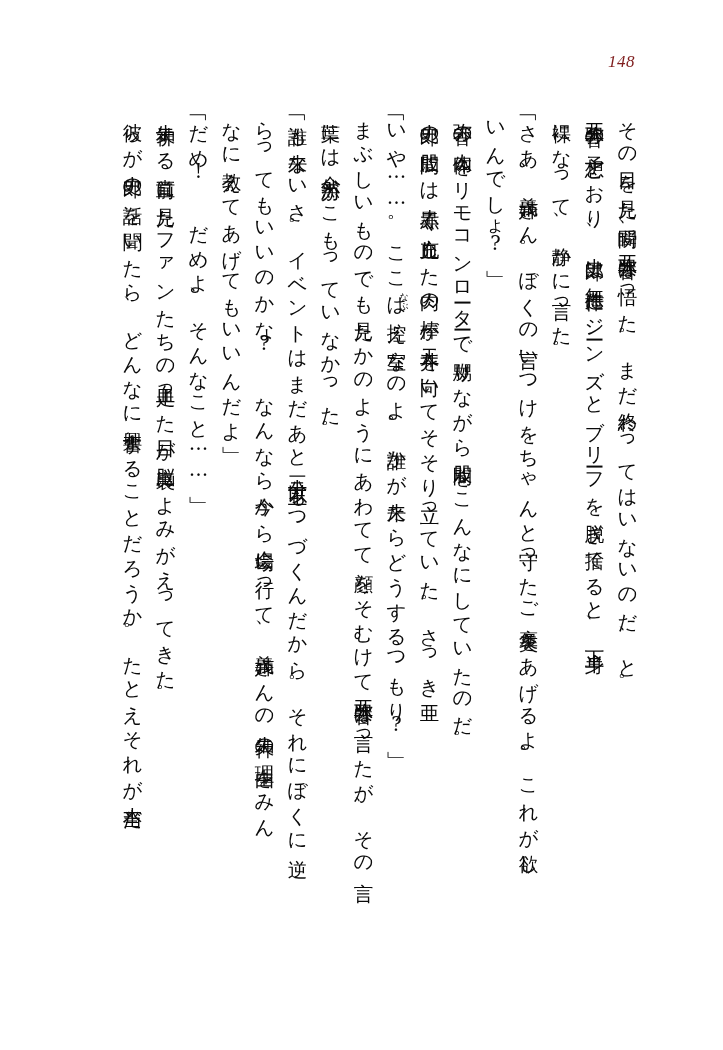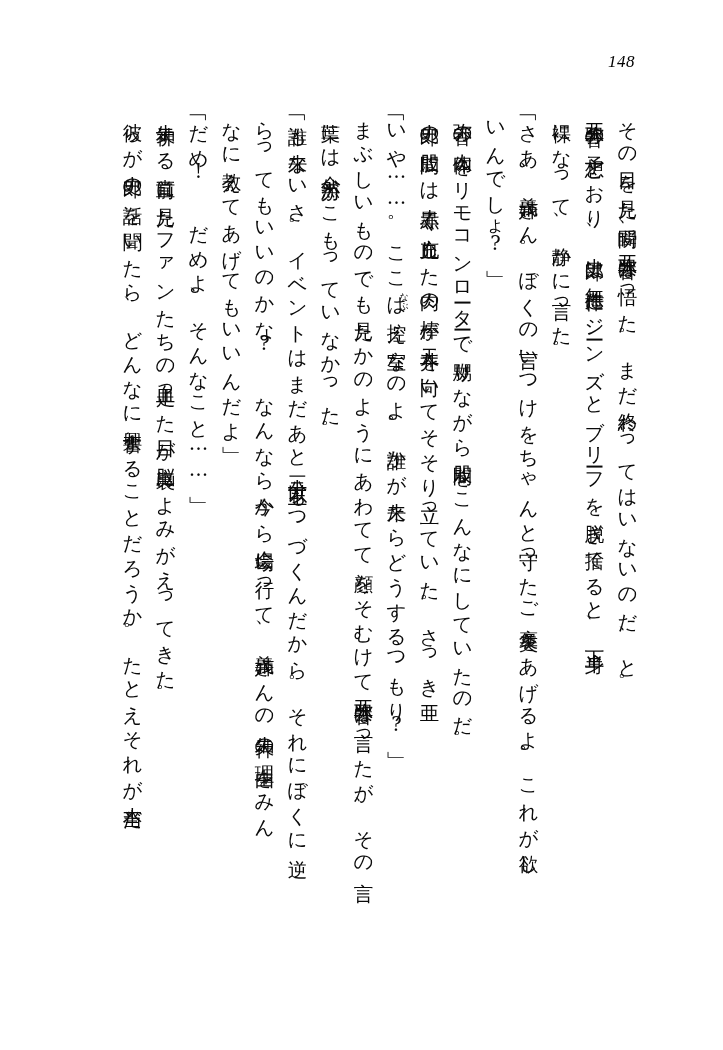--- a/index.html
+++ b/index.html
@@ -18,21 +18,21 @@
     overflow: hidden;
     box-sizing: border-box;
   }
   .page-number {
     position: absolute;
     top: 52px;
     right: 88px;
     font-family: "Liberation Serif", serif;
     font-style: italic;
     font-size: 17px;
-    color: #000000;
+    color: #7f1d1d;
     letter-spacing: 0.5px;
   }
   .text-block {
     position: absolute;
     top: 108px;
     right: 86px;
     left: 86px;
     bottom: 70px;
     display: flex;
     flex-direction: row-reverse;

